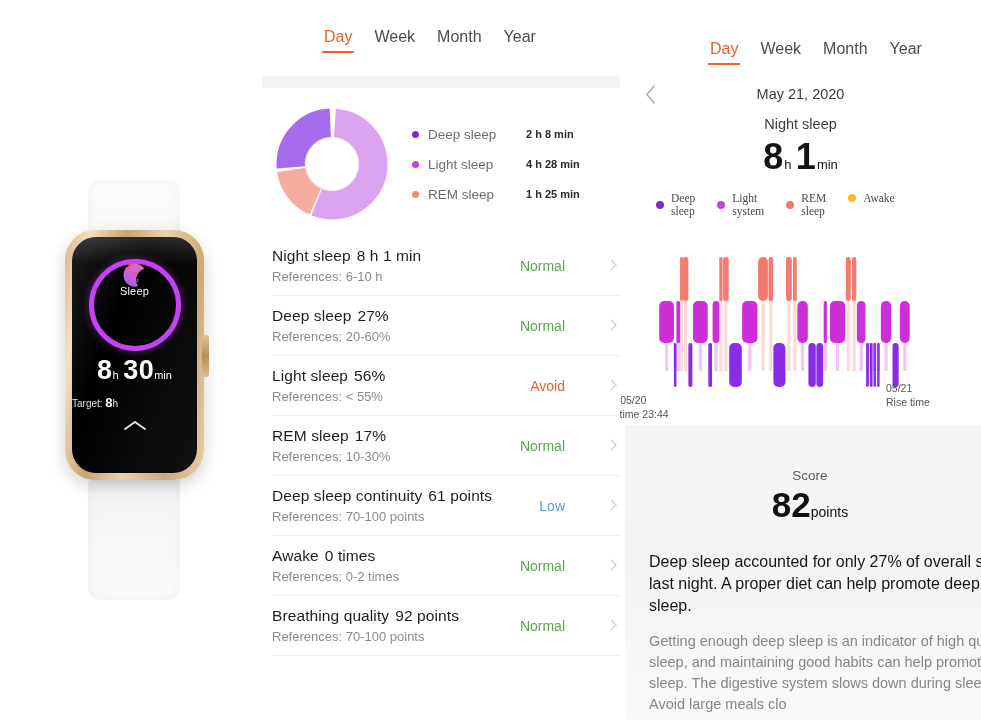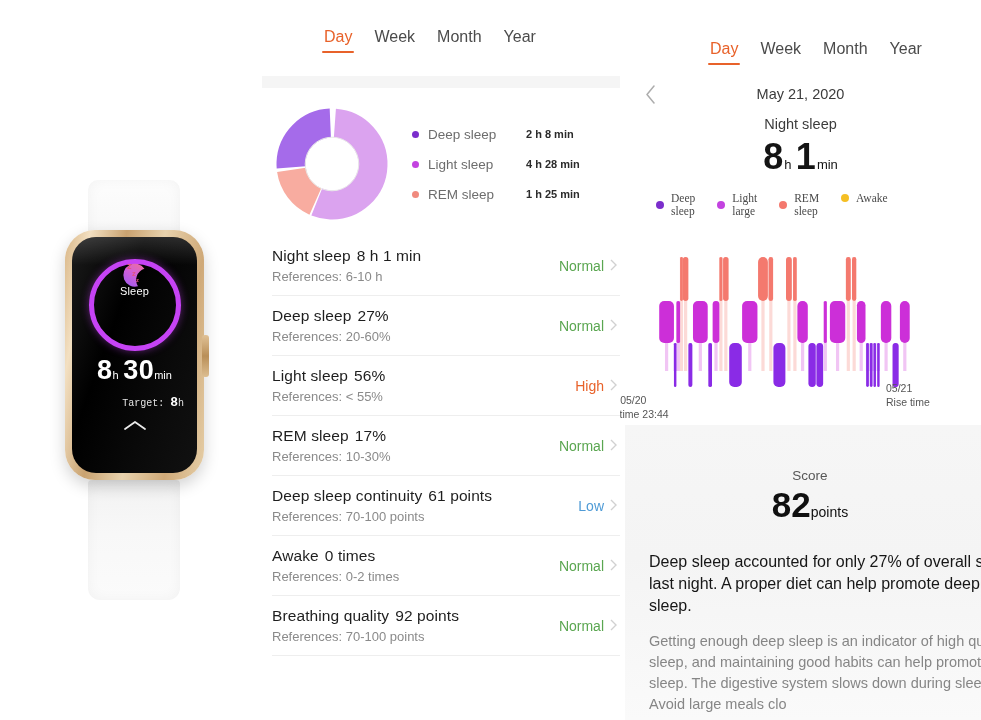--- a/index.html
+++ b/index.html
@@ -51,21 +51,21 @@
     position:absolute;left:0;right:0;top:48px;text-align:center;
     color:#fff;font-size:11px;letter-spacing:.2px;
   }
   .watch-dur{
     position:absolute;left:0;right:0;top:118px;text-align:center;color:#fff;
     white-space:nowrap;
   }
   .watch-dur .big{font-size:27px;font-weight:700;letter-spacing:.5px;}
   .watch-dur .sm{font-size:11px;font-weight:400;}
   .watch-target{
-    position:absolute;left:0;right:13px;top:158px;text-align:right;color:#e3e3e3;font-size:10px;font-family:Liberation Mono, monospace;
+    position:absolute;left:0;right:0;top:158px;text-align:left;color:#e3e3e3;font-size:10px;
   }
   .watch-target b{font-size:13px;color:#fff;}
   .chev-up{position:absolute;left:50%;top:180px;transform:translateX(-50%);}
 
   
   .mid-panel{position:absolute;left:262px;top:0;width:358px;height:720px;background:#fff;overflow:hidden;}
   .tabs{display:flex;gap:22px;padding:28px 0 0 62px;}
   .tab{font-size:16px;color:#4b4b4b;padding-bottom:7px;position:relative;cursor:pointer;}
   .tab.active{color:#e8622a;}
   .tab.active:after{
@@ -77,21 +77,21 @@
   .donut-holder{position:relative;width:116px;height:116px;flex:0 0 116px;}
   .legend{margin-left:22px;flex:1;}
   .legend-row{display:flex;align-items:center;height:30px;}
   .leg-dot{width:7px;height:7px;border-radius:50%;flex:0 0 7px;margin-right:9px;}
   .leg-name{font-size:13.5px;color:#6d6d6d;width:98px;}
   .leg-val{font-size:11px;color:#2b2b2b;font-weight:700;}
 
   .metric-list{padding:0 0 0 5px;}
   .metric{
     position:relative;display:flex;align-items:center;
-    border-bottom:1px solid #eeeeee;padding:11px 0 11px 0;margin-left:5px;
+    border-bottom:1px solid #eeeeee;padding:11px 0 11px 0;margin-left:5px;gap:39px;
   }
   .metric:last-child{border-bottom:1px solid #eeeeee;}
   .m-left{flex:1;}
   .m-title{font-size:15.5px;color:#1e1e1e;letter-spacing:.1px;}
   .m-title b{font-weight:400;}
   .m-title .v{margin-left:6px;}
   .m-ref{font-size:13px;color:#8a8a8a;margin-top:4px;}
   .m-status{font-size:14px;padding-right:6px;white-space:nowrap;}
   .st-normal{color:#5aa650;}
   .st-high{color:#e8622a;}
@@ -254,21 +254,21 @@
         <span class="m-chev"><svg width="7" height="12" viewBox="0 0 7 12">
               <path d="M1 1 L6 6 L1 11" fill="none" stroke="#333" stroke-width="1.4"></path>
             </svg></span>
       </div>
 
       <div class="metric">
         <div class="m-left">
           <div class="m-title"><b>Light sleep</b><span class="v">56%</span></div>
           <div class="m-ref">References: &lt; 55%</div>
         </div>
-        <div class="m-status st-high">High</div>
+        <div class="m-status st-high">Avoid</div>
         <span class="m-chev"><svg width="7" height="12" viewBox="0 0 7 12">
               <path d="M1 1 L6 6 L1 11" fill="none" stroke="#333" stroke-width="1.4"></path>
             </svg></span>
       </div>
 
       <div class="metric">
         <div class="m-left">
           <div class="m-title"><b>REM sleep</b><span class="v">17%</span></div>
           <div class="m-ref">References: 10-30%</div>
         </div>
@@ -341,21 +341,21 @@
 
     <div class="legend-r">
       <div class="lr-item">
         <span class="lr-dot" style="background:#7b2ecc"></span>
         <span class="lr-txt" style="white-space:pre-line">Deep
 sleep</span>
       </div>
       <div class="lr-item">
         <span class="lr-dot" style="background:#c343e0"></span>
         <span class="lr-txt" style="white-space:pre-line">Light
-large</span>
+system</span>
       </div>
       <div class="lr-item">
         <span class="lr-dot" style="background:#f4796e"></span>
         <span class="lr-txt" style="white-space:pre-line">REM
 sleep</span>
       </div>
       <div class="lr-item">
         <span class="lr-dot" style="background:#f5bf24"></span>
         <span class="lr-txt" style="white-space:pre-line">Awake</span>
       </div>

